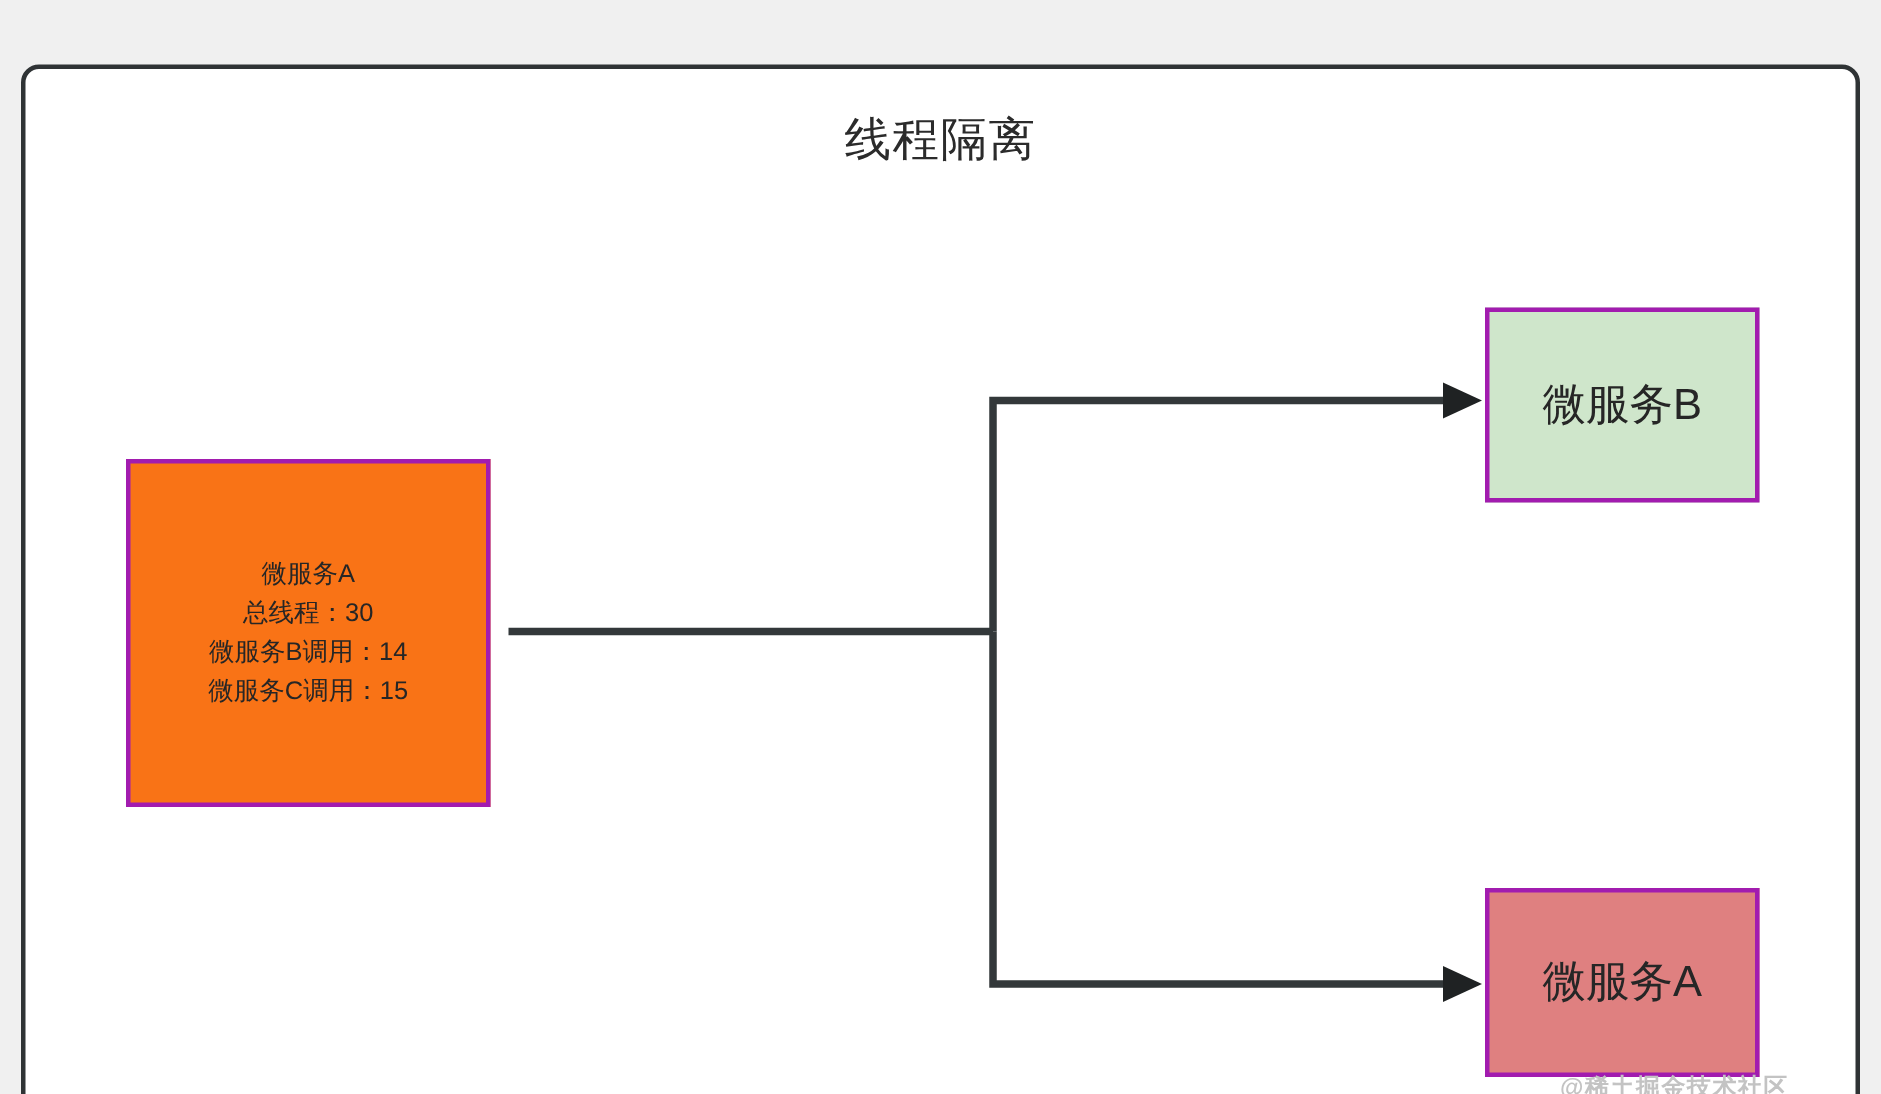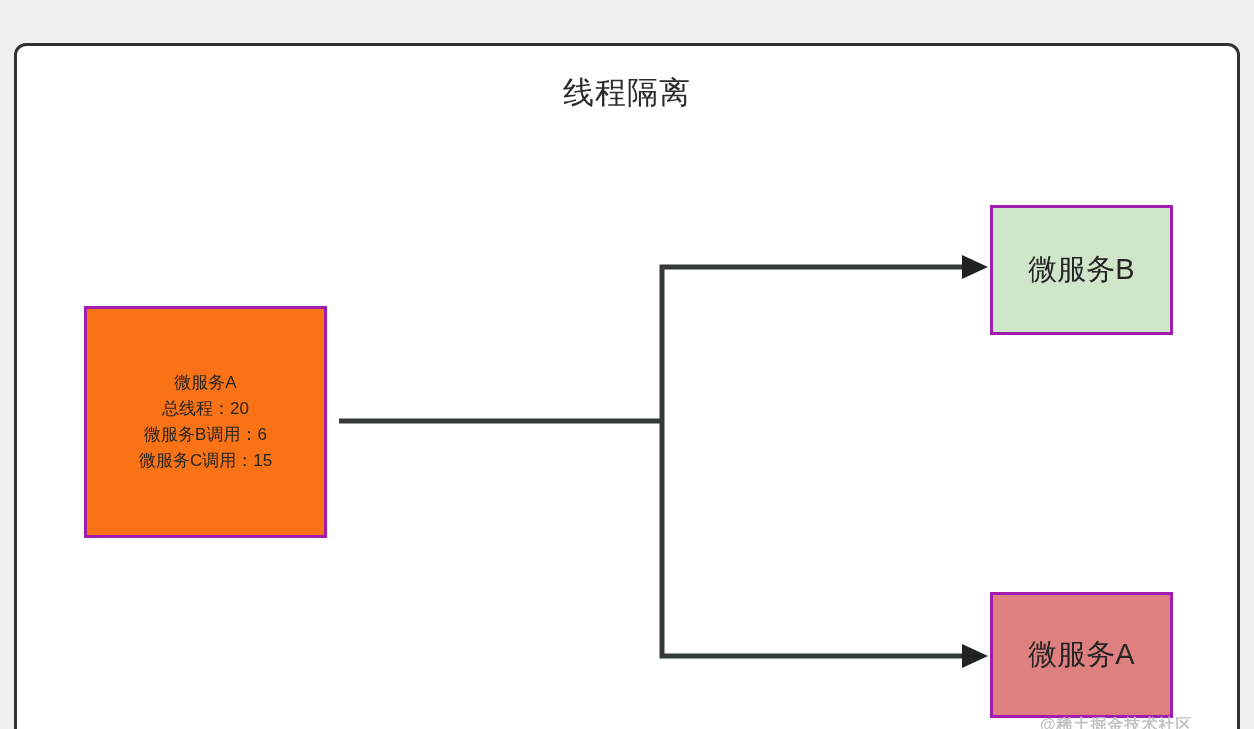--- a/index.html
+++ b/index.html
@@ -119,22 +119,22 @@
     <path d="M 662 392 L 662 238 L 962 238" stroke="#33383a" stroke-width="5" fill="none" stroke-linejoin="miter"></path>
     <polygon points="962,226 988,238 962,250" fill="#1f2223"></polygon>
 
     <path d="M 662 392 L 662 627 L 962 627" stroke="#33383a" stroke-width="5" fill="none" stroke-linejoin="miter"></path>
     <polygon points="962,615 988,627 962,639" fill="#1f2223"></polygon>
   </svg>
 
   <div class="node" id="node-a">
     <span class="lines">
       <div>微服务A</div>
-      <div>总线程：20</div>
-      <div>微服务B调用：6</div>
+      <div>总线程：30</div>
+      <div>微服务B调用：14</div>
       <div>微服务C调用：15</div>
     </span>
   </div>
 
   <div class="node" id="node-b">
     <span>微服务B</span>
   </div>
 
   <div class="node" id="node-c">
     <span>微服务A</span>

